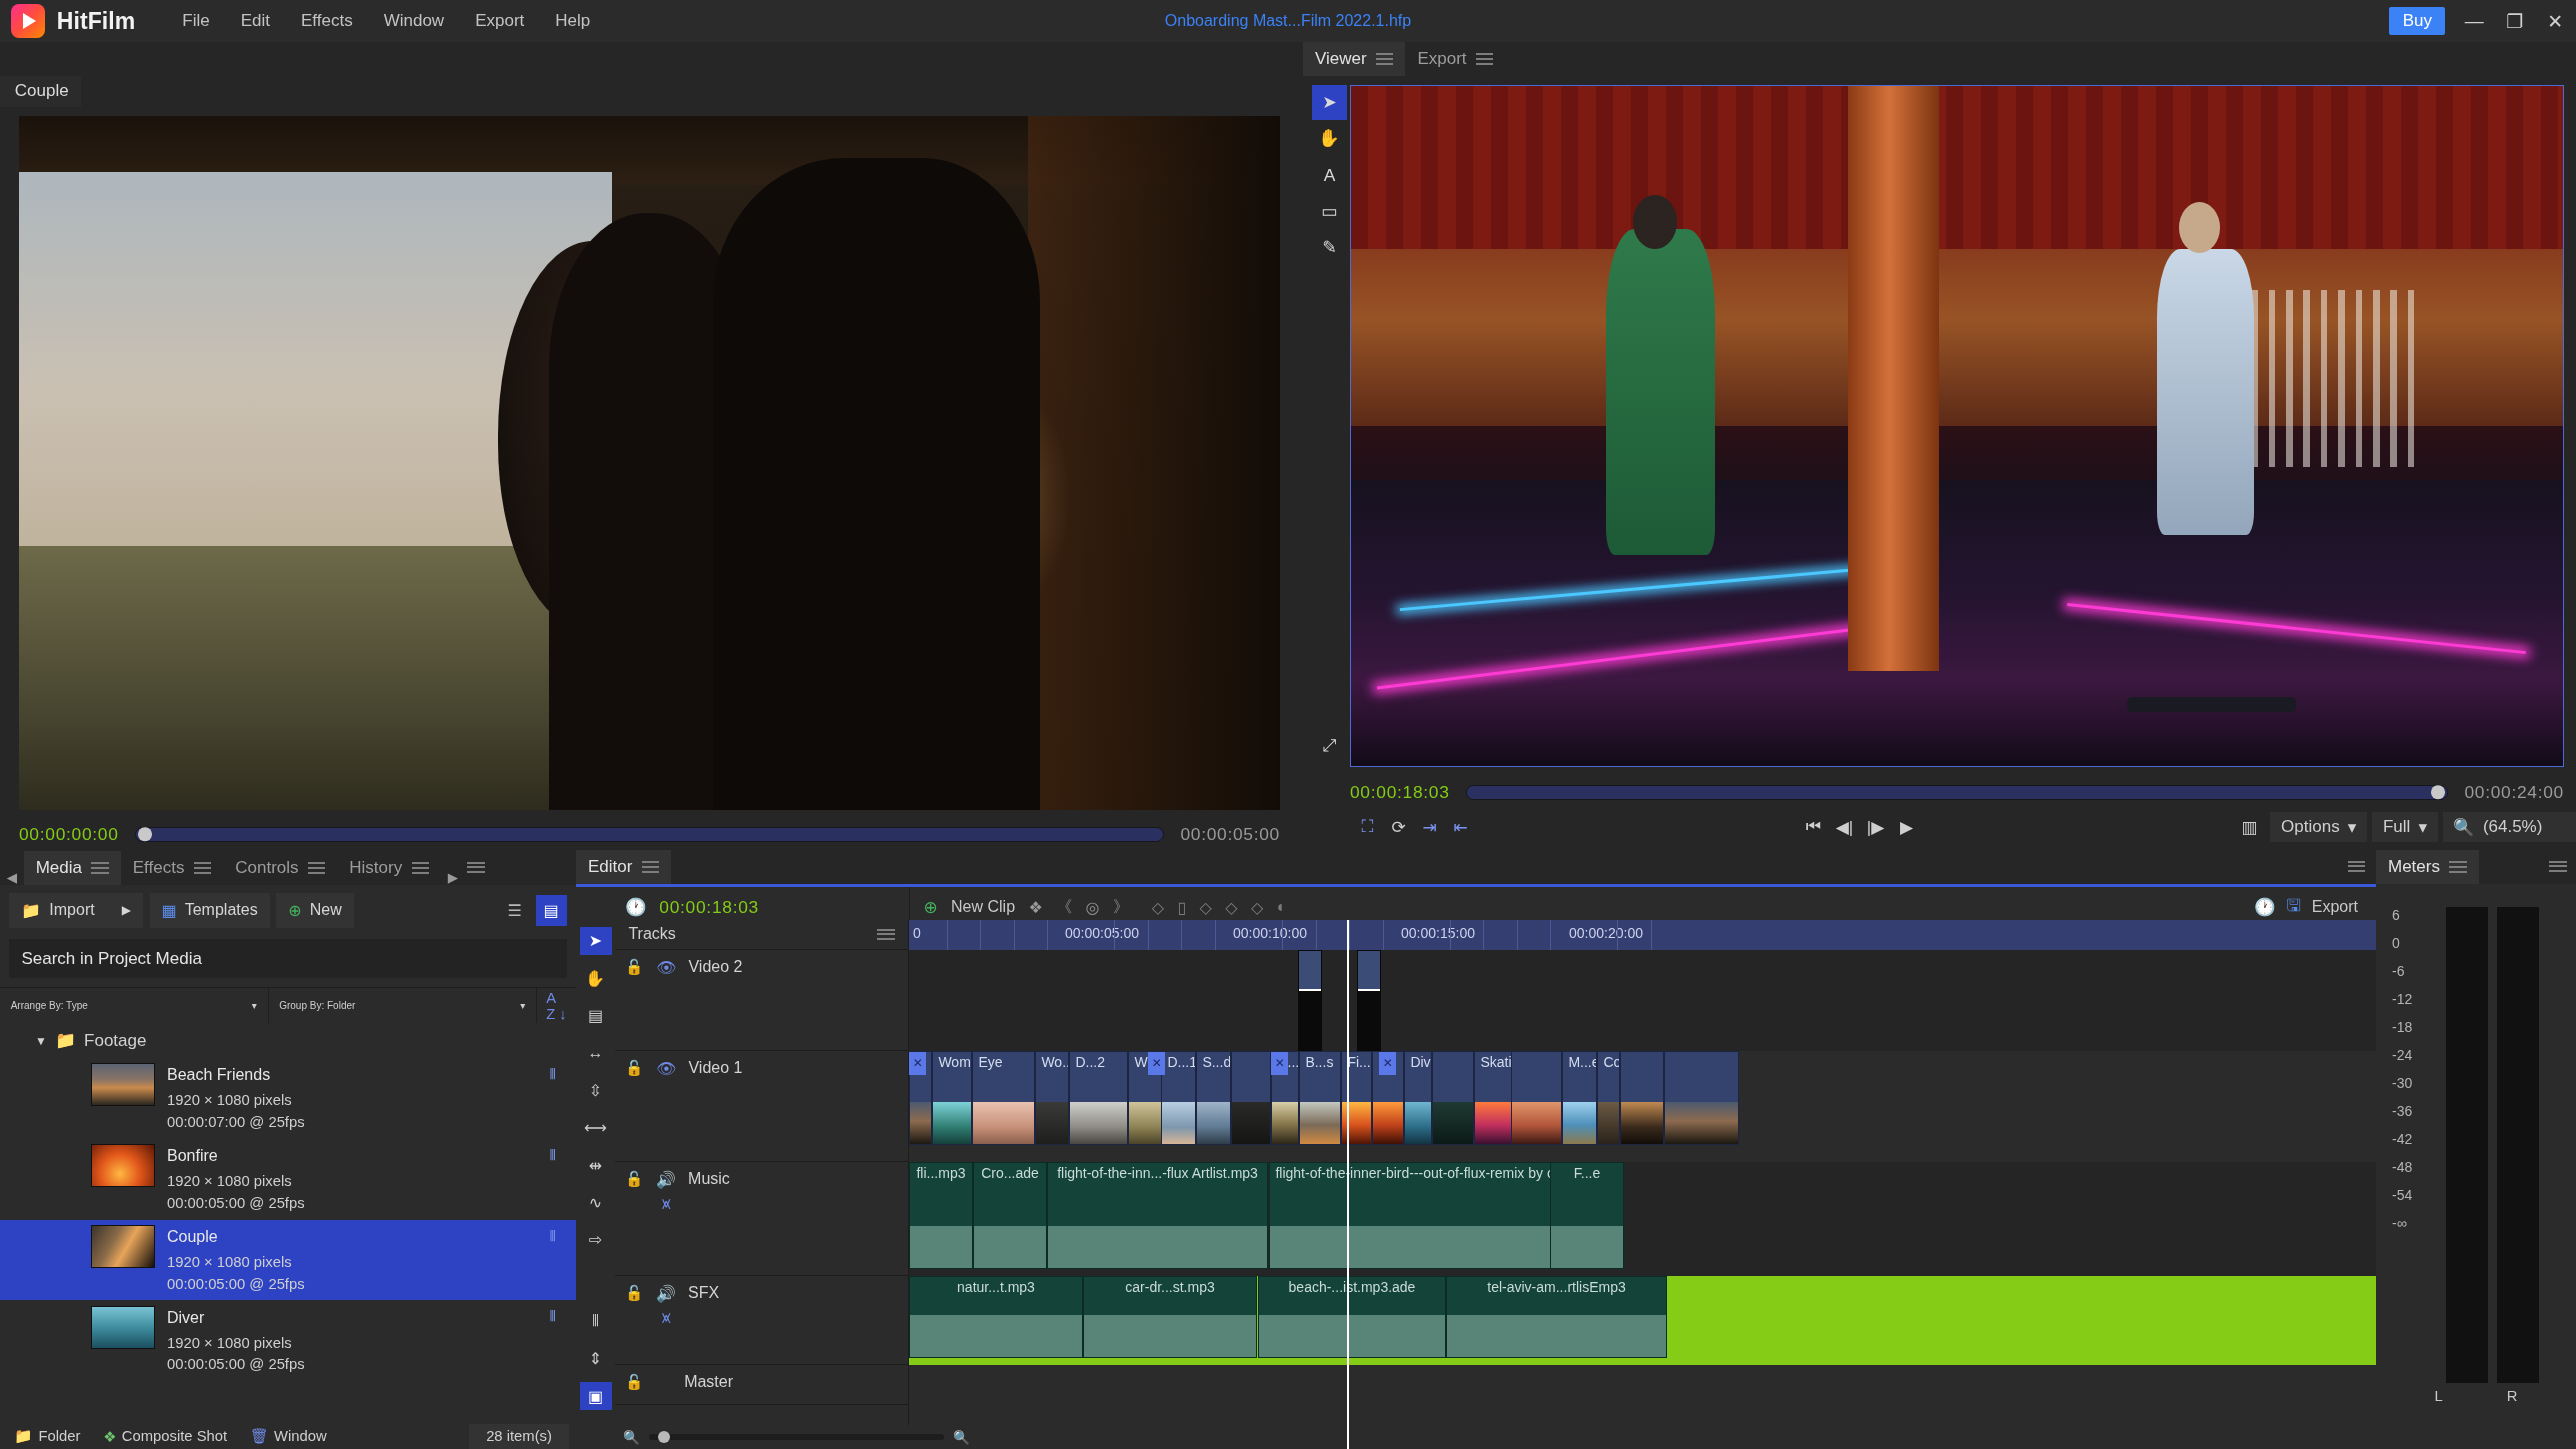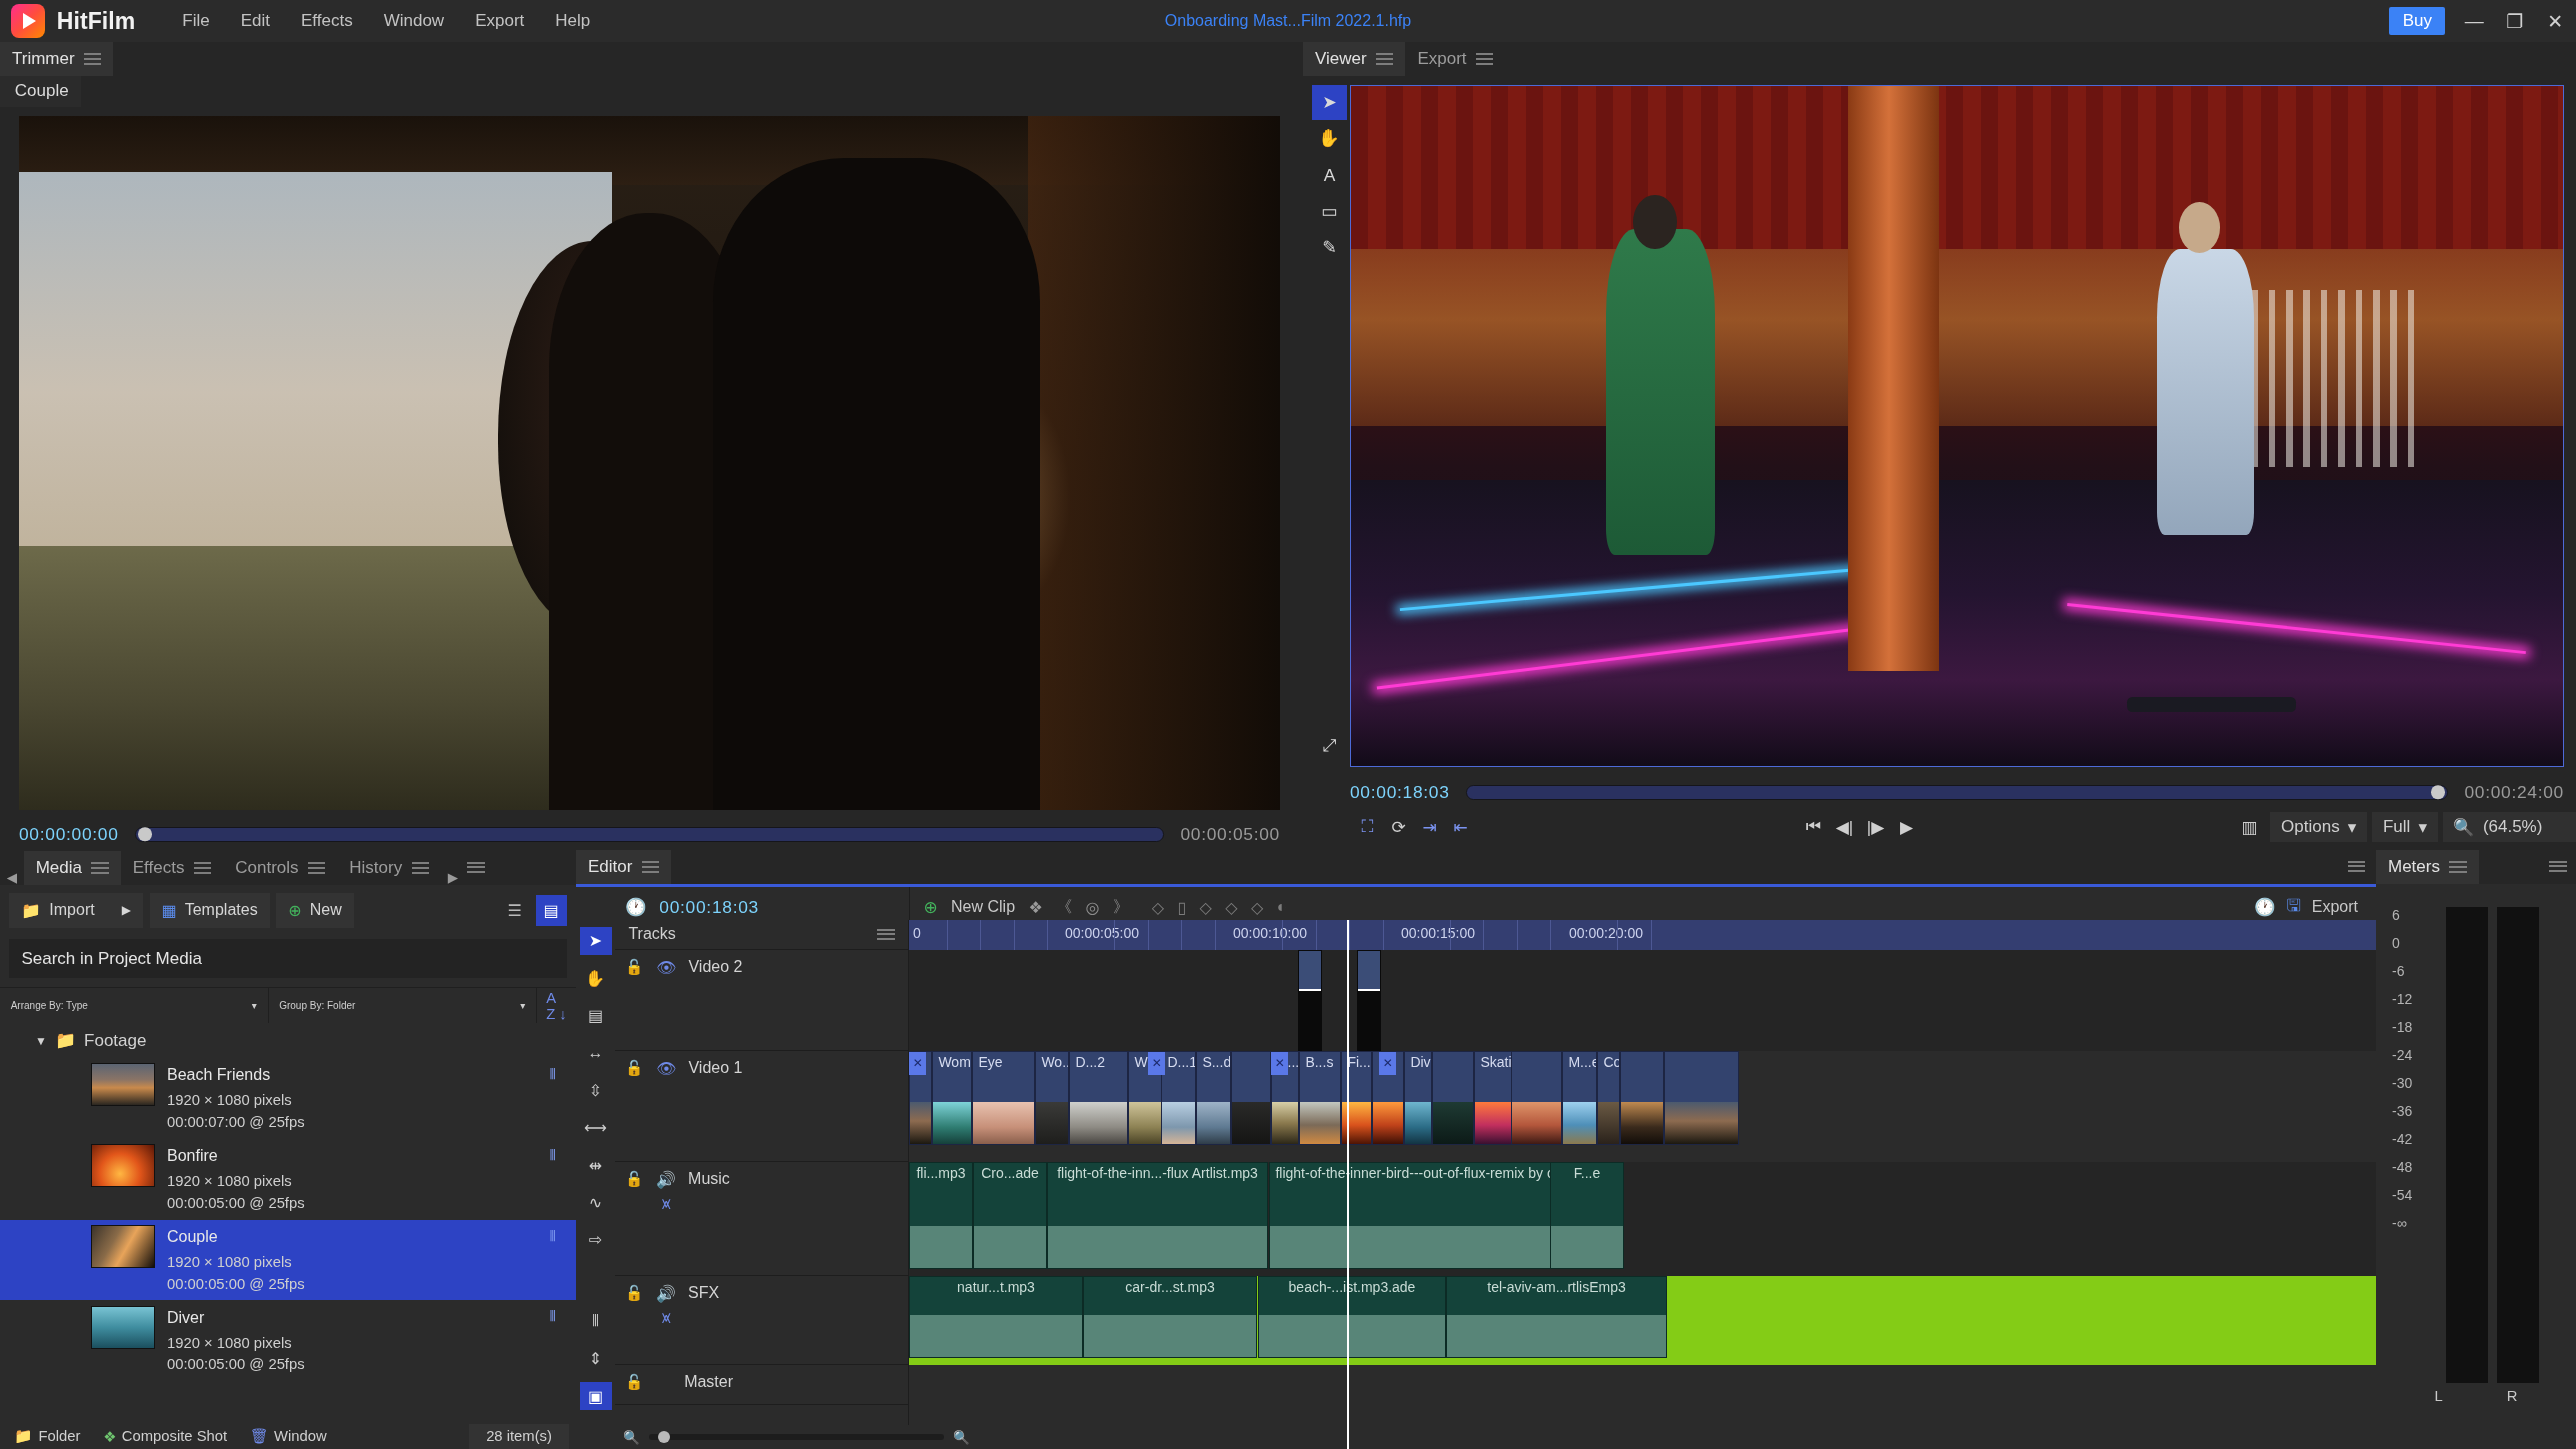--- a/index.html
+++ b/index.html
@@ -84,21 +84,21 @@
   .figR { position:absolute; left:66.5%; top:24%; width:8%; height:42%;
      background:linear-gradient(180deg,#c9d7e6,#93a6bb); border-radius:24% 24% 8% 8%;}
   .figR-head { position:absolute; left:68.3%; top:17%; width:3.4%; height:7.5%; background:#c6a98a; border-radius:50%;}
   .board { position:absolute; left:64%; bottom:8%; width:14%; height:2.2%;
      background:#1a1a22; border-radius:5.4px;}
   .pins { position:absolute; right:12%; top:30%; width:18%; height:26%;
      background:repeating-linear-gradient(90deg,#f0ece4 0 6.7px, rgba(0,0,0,0) 6.7px 17.4px); opacity:.55;}
 
   
   .tbar { position:absolute; height:35px; display:flex; align-items:center; }
-  .tc { font-size:17.4px; color:#7dd3fc; letter-spacing:0.7px; font-family:"Liberation Sans",sans-serif;}
+  .tc { font-size:17.4px; color:#84cc16; letter-spacing:0.7px; font-family:"Liberation Sans",sans-serif;}
   .scrub { height:14.8px; border-radius:7.4px; background:#2a3160; border:1.3px solid #15151a; position:relative;}
   .scrub .knob { position:absolute; top:50%; transform:translateY(-50%); width:13.4px;height:13.4px;border-radius:50%;background:#c9c9c9;}
   .ctlrow { position:absolute; height:38px; display:flex; align-items:center;}
   .icbtn { width:31px; height:29.5px; display:flex; align-items:center; justify-content:center; font-size:17px; color:#cfcfcf;}
   .icbtn.blue { color:#7b93f0; }
   .selbox { height:29.5px; background:#303030; display:flex; align-items:center; gap:8px; padding:0 10.7px; font-size:17px; color:#cfcfcf;}
 
   
   .media { position:absolute; left:0; top:849px; width:576px; height:600px; background:#2b2b2b; }
   .media-tabs { display:flex; align-items:flex-end; height:36px; background:#262626;}
@@ -183,30 +183,20 @@
     <div class="proj-title">Onboarding Mast...Film 2022.1.hfp</div>
     <div class="tr-right">
       <div class="buy">Buy</div>
       <div class="winbtn">—</div>
       <div class="winbtn">❐</div>
       <div class="winbtn">✕</div>
     </div>
   </div>
 
   <div class="trimmer">
-    <div class="tabbar">
-      <div class="tab active">
-        <span>Trimmer</span>
-        <span class="hamb">
-            <i></i>
-            <i></i>
-            <i></i>
-          </span>
-      </div>
-    </div>
     <div class="trim-label">Couple</div>
     <div class="trim-video">
       <div class="trim-img">
         <div class="trim-dark"></div>
         <div class="trim-sky"></div>
         <div class="trim-field"></div>
         <div class="trim-right"></div>
         <div class="trim-hair"></div>
         <div class="trim-sil1"></div>
         <div class="trim-sil2"></div>

